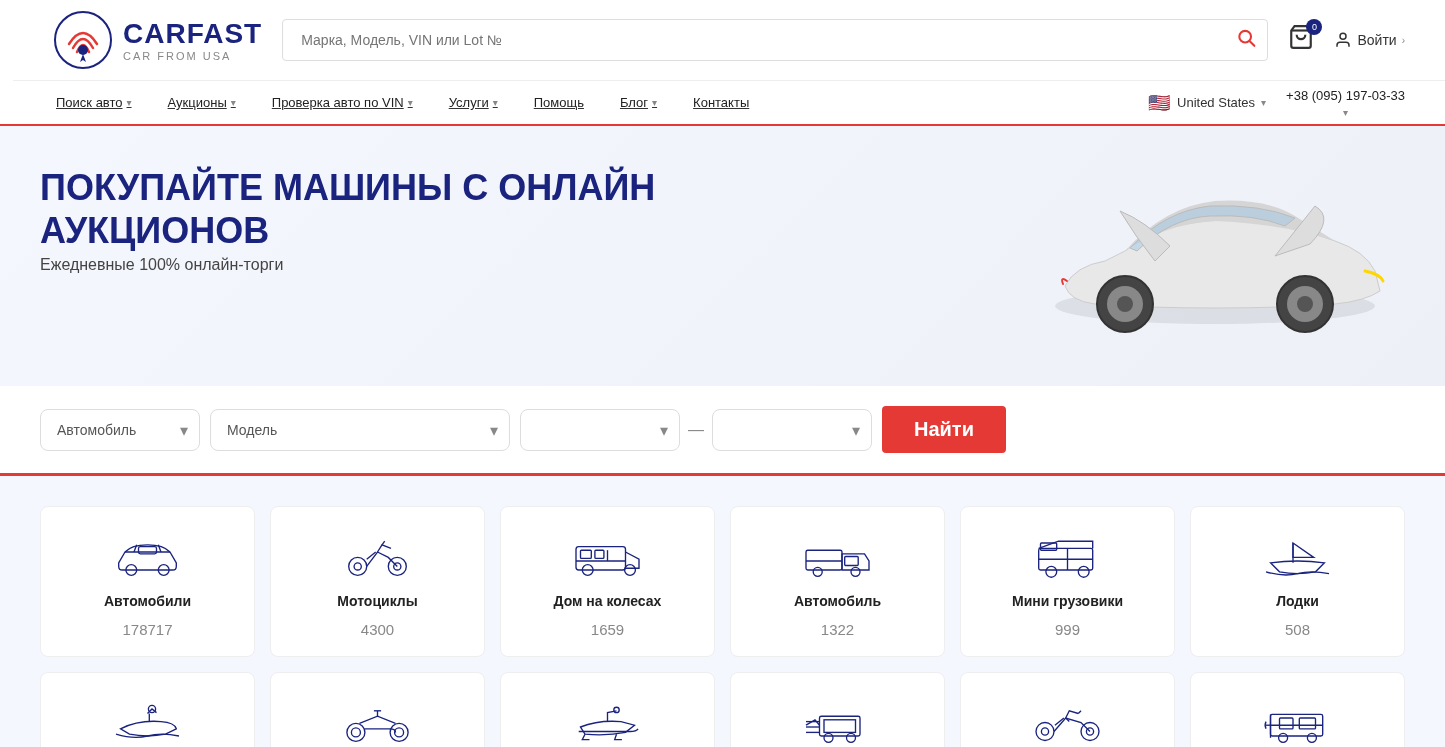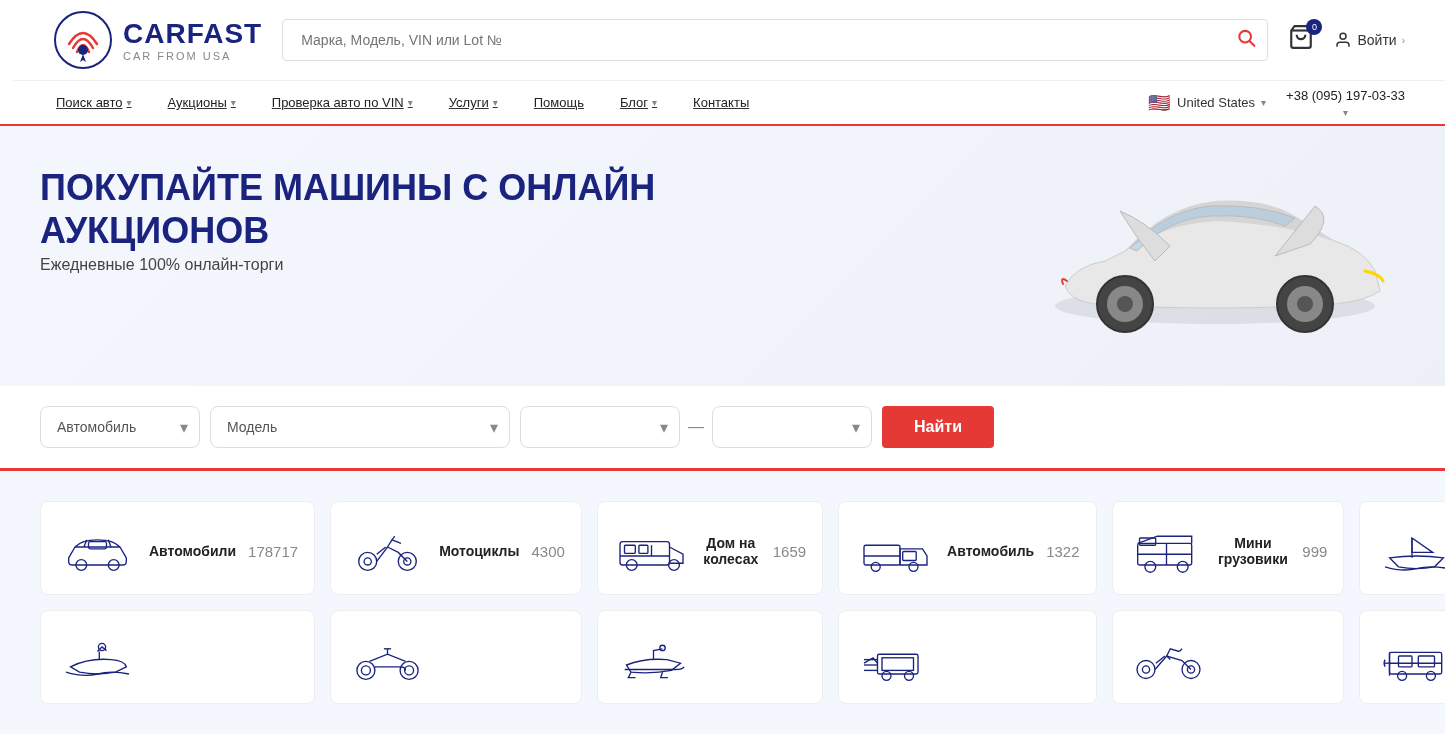--- a/index.html
+++ b/index.html
@@ -227,42 +227,42 @@
     .year-dash {
       color: #888;
       font-size: 16px;
     }
     .search-btn {
       background: #e53935;
       color: #fff;
       border: none;
       padding: 12px 32px;
       border-radius: 4px;
-      font-size: 16px;
+      font-size: 20px;
       font-weight: bold;
       cursor: pointer;
       white-space: nowrap;
     }
 
     
     .categories {
       background: #f5f7ff;
       padding: 30px 40px;
     }
     .categories-grid {
       display: grid;
       grid-template-columns: repeat(6, 1fr);
       gap: 15px;
     }
     .category-card {
       background: #fff;
       border-radius: 8px;
       padding: 24px 16px 18px;
       display: flex;
-      flex-direction: row;
+      flex-direction: column;
       align-items: center;
       gap: 12px;
       cursor: pointer;
       border: 1px solid #eee;
       transition: box-shadow 0.2s;
     }
     .category-icon {
       width: 80px;
       height: 50px;
       display: flex;

